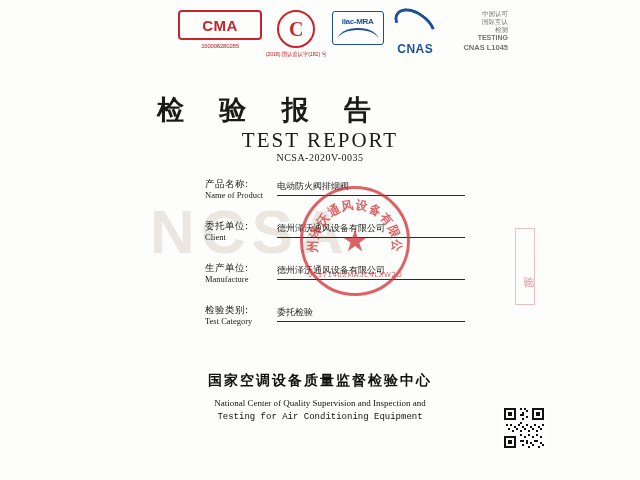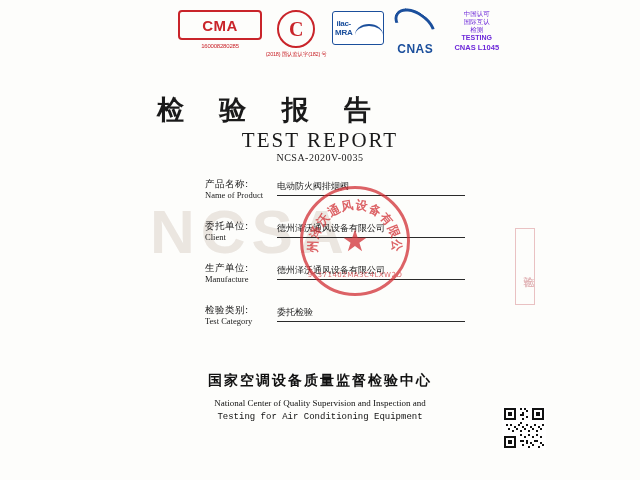--- a/index.html
+++ b/index.html
@@ -95,21 +95,21 @@
   
   .mark-ilac { width: 56px; }
   .ilac-box {
     width: 50px;
     height: 32px;
     margin: 1px auto 0;
     border: 1px solid #1b4f9c;
     border-radius: 3px;
     background: #ffffff;
     display: flex;
-    flex-direction: row;
+    flex-direction: column;
     align-items: center;
     justify-content: center;
     overflow: hidden;
   }
   .ilac-txt {
     color: #1b4f9c;
     font-family: "Liberation Sans", sans-serif;
     font-weight: bold;
     font-size: 8px;
     letter-spacing: -0.3px;
@@ -139,23 +139,23 @@
     font-family: "Liberation Sans", sans-serif;
     font-weight: bold;
     font-size: 12px;
     letter-spacing: 0.5px;
     margin-top: 2px;
   }
 
   
   .mark-cnastext {
     width: 64px;
-    text-align: center;
-    font-family: "Liberation Sans", sans-serif;
-    color: #6d28d9;
+    text-align: right;
+    font-family: "Liberation Sans", sans-serif;
+    color: #737373;
     line-height: 1.25;
   }
   .mark-cnastext .zh { font-size: 6.5px; font-family: "DejaVu Sans", sans-serif; }
   .mark-cnastext .en { font-size: 7px; font-weight: bold; }
   .mark-cnastext .code { font-size: 7.5px; font-weight: bold; }
 
   
   .title-zh {
     position: absolute;
     top: 92px;

